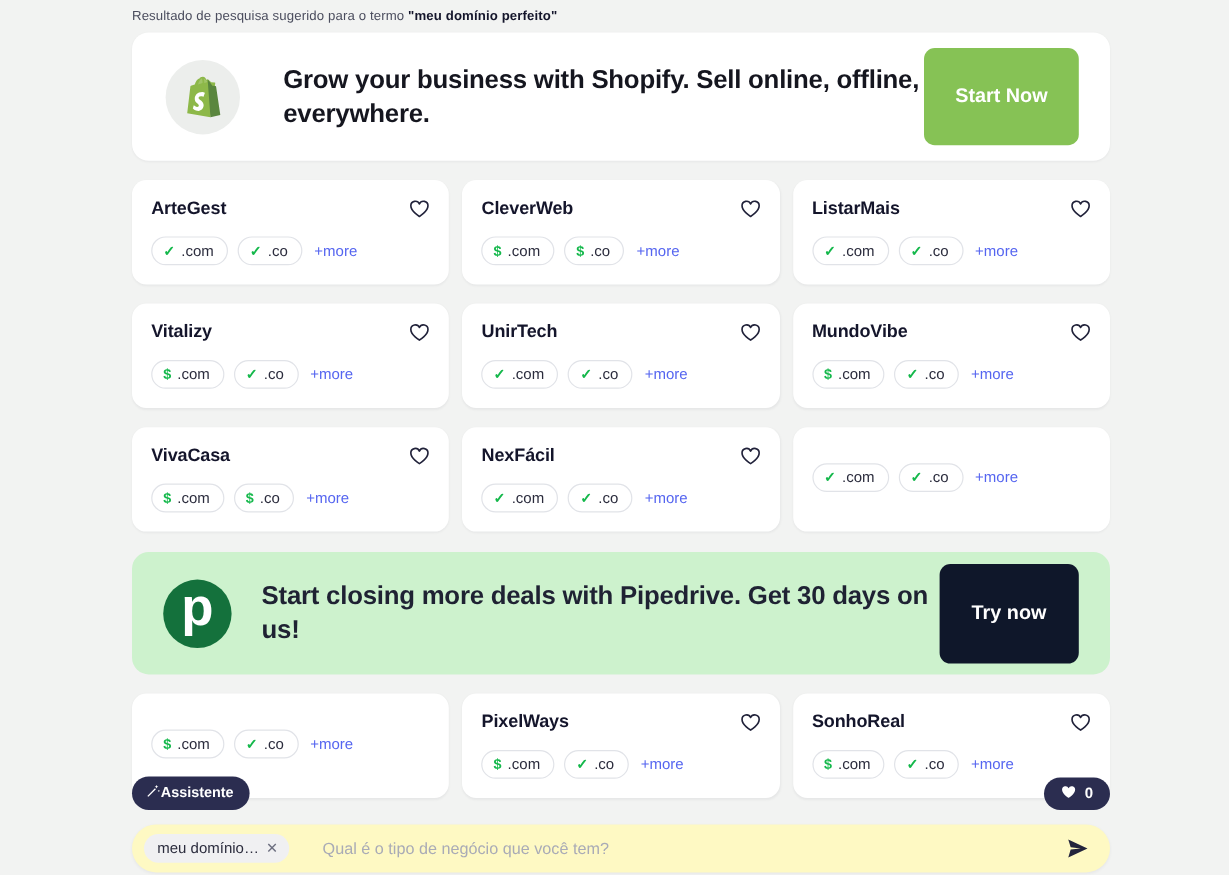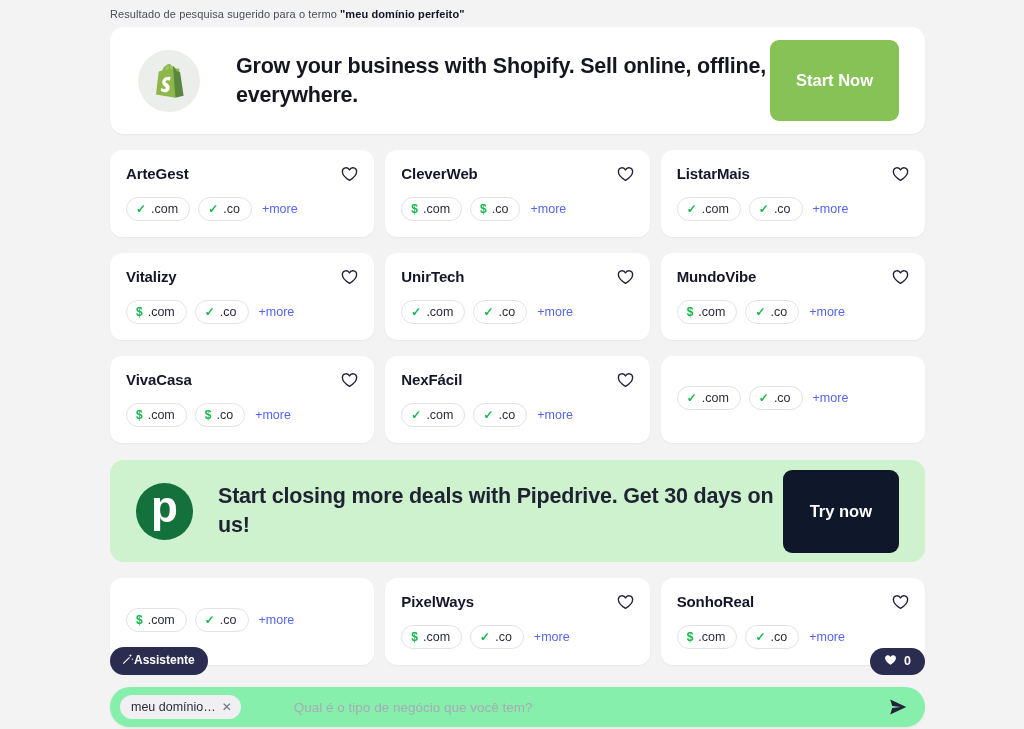--- a/index.html
+++ b/index.html
@@ -229,27 +229,26 @@
     border-radius: 14px;
     padding: 6px 14px;
     font-family: inherit;
     font-size: 12.5px;
     font-weight: 600;
     cursor: pointer;
   }
   .input-bar {
     margin-top: 13px;
     height: 40px;
-    background: #86efac;
+    background: #fef9c3;
     border-radius: 22px;
     display: flex;
     align-items: center;
     padding: 0 16px 0 10px;
     box-shadow: 0 1px 3px rgba(20,21,43,0.06);
-    gap: 25px;
   }
   .token-chip {
     display: inline-flex;
     align-items: center;
     gap: 6px;
     background: #f0f0f2;
     border-radius: 14px;
     padding: 5px 9px 5px 11px;
     font-size: 12.5px;
     color: #2b2c3d;

